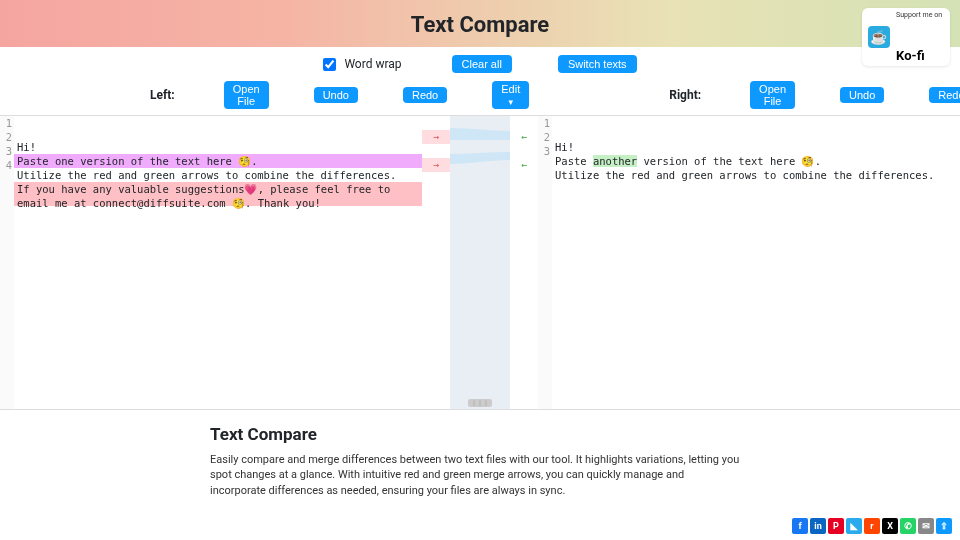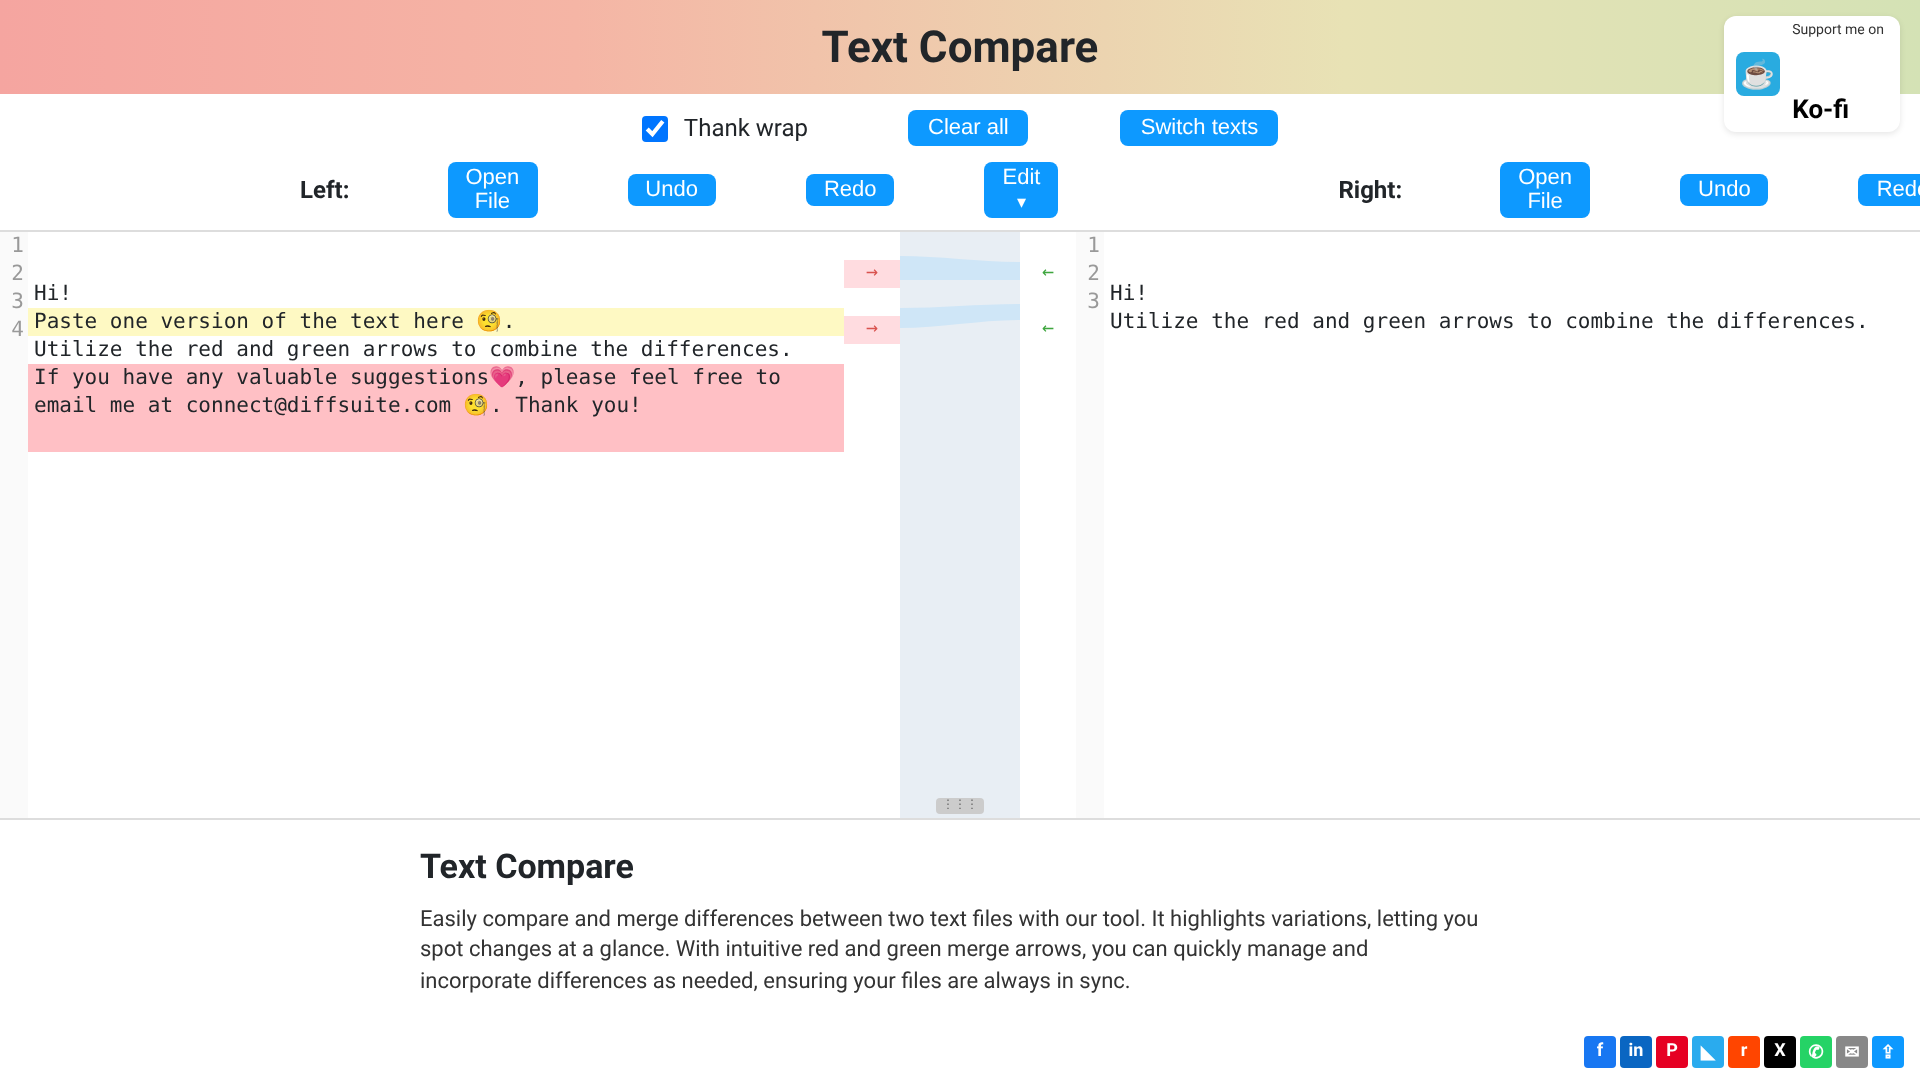--- a/index.html
+++ b/index.html
@@ -22,22 +22,22 @@
 .toolbar-half.left { justify-content: flex-end; padding-left: 150px; }
 .toolbar-half.right { justify-content: flex-start; padding-left: 140px; }
 .side-label { font-weight: 700; font-size: 12px; margin-right: 4px; }
 .dropdown-caret::after { content: " ▾"; font-size: 9px; }
 .diff-area { display: flex; height: 295px; border-top: 1px solid #ddd; border-bottom: 1px solid #ddd; }
 .pane { flex: 1; display: flex; font-family: ui-monospace, SFMono-Regular, Menlo, monospace; font-size: 10.5px; line-height: 14px; overflow: hidden; position: relative; }
 .gutter-nums { width: 14px; text-align: right; color: #999; padding-right: 2px; user-select: none; background: #fafafa; }
 .gutter-nums div { height: 14px; }
 .code-col { flex: 1; white-space: pre-wrap; margin-top: 24px; }
 .code-line { height: 14px; padding-left: 3px; }
-.code-line.wrap2 { height: 44px; }
-.code-line.diff-red { background: #fef9c3; }
+.code-line.wrap2 { height: 24px; }
+.code-line.diff-red { background: #f0abfc; }
 .code-line.diff-red-strong { background: #ffc0c5; }
 .diff-word-green { background: #c5f0c5; }
 .merge-gutter { width: 28px; position: relative; background: #fff; }
 .merge-arrow { position: absolute; width: 100%; text-align: center; font-size: 10px; height: 14px; line-height: 14px; cursor: pointer; }
 .merge-arrow.red { color: #d9534f; }
 .merge-arrow.green { color: #3fa63f; }
 .merge-arrow.bg-red { background: #ffdce0; }
 .center-divider { width: 60px; background: #e8eef4; position: relative; display: flex; align-items: flex-end; justify-content: center; }
 .center-handle { width: 24px; height: 8px; background: #ccc; border-radius: 2px; margin-bottom: 2px; font-size: 6px; text-align: center; color: #666; line-height: 8px; }
 .center-shape { position: absolute; top: 12px; left: 0; right: 0; height: 36px; }
@@ -57,21 +57,21 @@
     <div class="kofi-text">
       <span class="kofi-small">Support me on</span>
       <span class="kofi-big">Ko-fi</span>
     </div>
   </div>
   <h1 class="page-title">Text Compare</h1>
 </div>
 
 <div class="controls-row">
   <input type="checkbox" id="ww" checked="" style="">
-  <label for="ww">Thank wrap</label>
+  <label for="ww">Word wrap</label>
   <button class="btn">Clear all</button>
   <button class="btn">Switch texts</button>
 </div>
 
 <div class="toolbar-row">
   <div class="toolbar-half left">
     <span class="side-label">Left:</span>
     <button class="btn btn-sm">Open File</button>
     <button class="btn btn-sm">Undo</button>
     <button class="btn btn-sm">Redo</button>
@@ -112,21 +112,21 @@
   <div class="pane">
     <div class="merge-gutter" id="right-merge">
         <div class="merge-arrow green" style="top: 14px;">←</div>
         <div class="merge-arrow green" style="top: 42px;">←</div>
       </div>
     <div class="gutter-nums" id="right-nums">
         <div>1</div>
         <div>2</div>
         <div>3</div>
       </div>
-    <div class="code-col" id="right-code"><div class="code-line ">Hi!</div><div class="code-line ">Utilize the red and green arrows to combine the differences.</div></div>
+    <div class="code-col" id="right-code"><div class="code-line ">Hi!</div><div class="code-line ">Paste <span class="diff-word-green">another</span> version of the text here 🧐.</div><div class="code-line ">Utilize the red and green arrows to combine the differences.</div></div>
   </div>
 </div>
 
 <div class="content-below">
   <h2>Text Compare</h2>
   <p>Easily compare and merge differences between two text files with our tool. It highlights variations, letting you spot changes at a glance. With intuitive red and green merge arrows, you can quickly manage and incorporate differences as needed, ensuring your files are always in sync.</p>
 
 </div>
 
 <div class="share-row" id="share-row">

